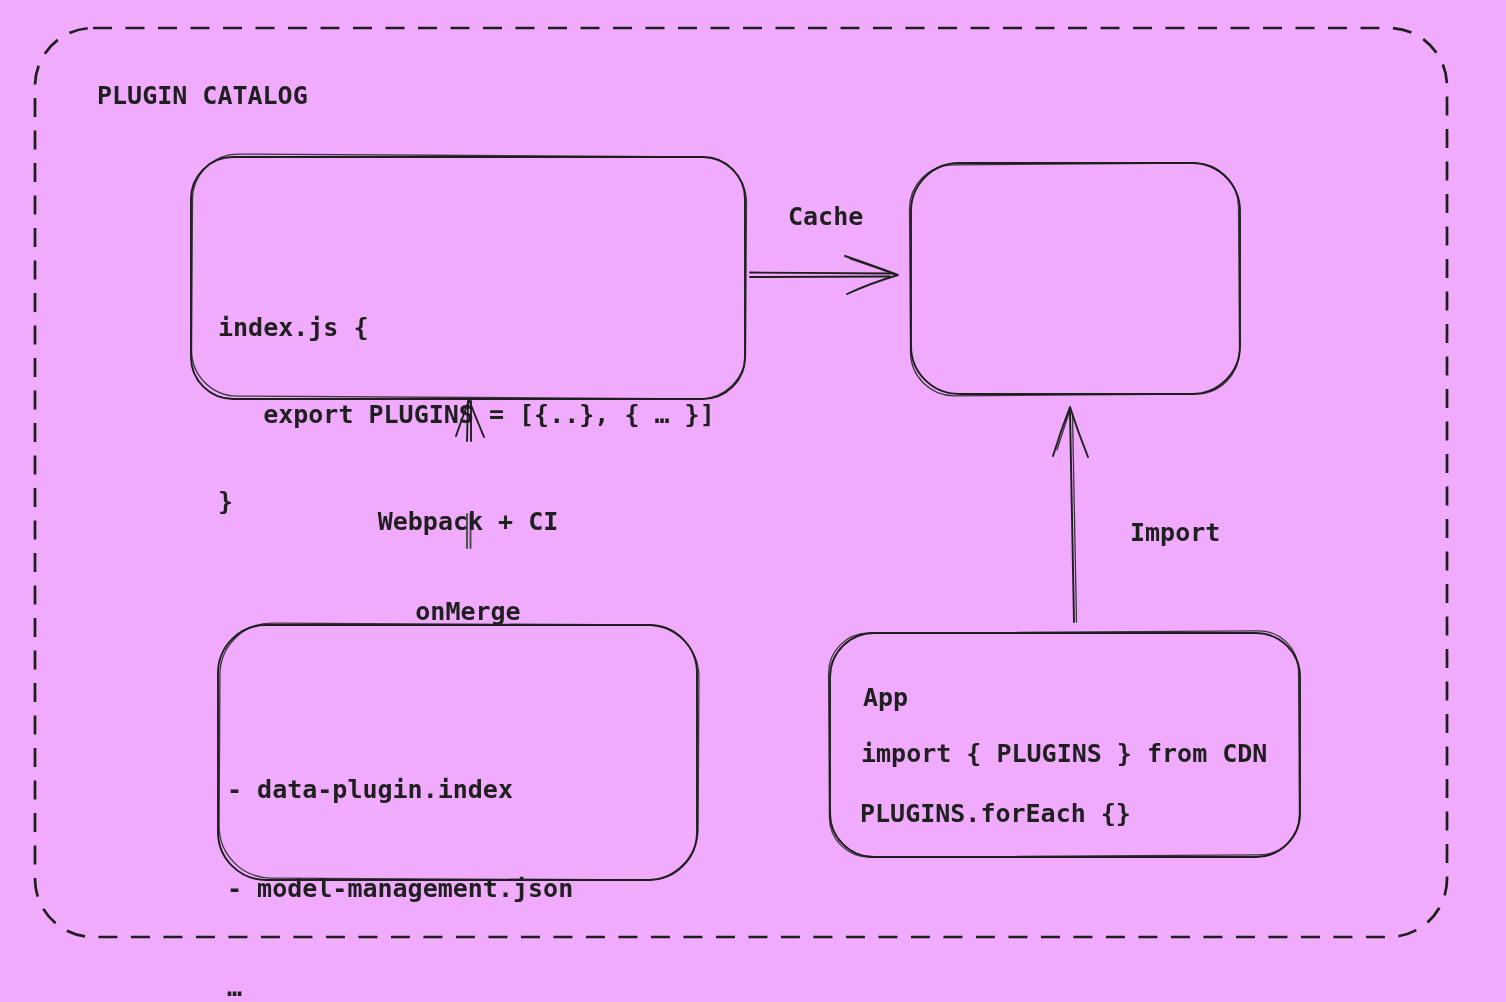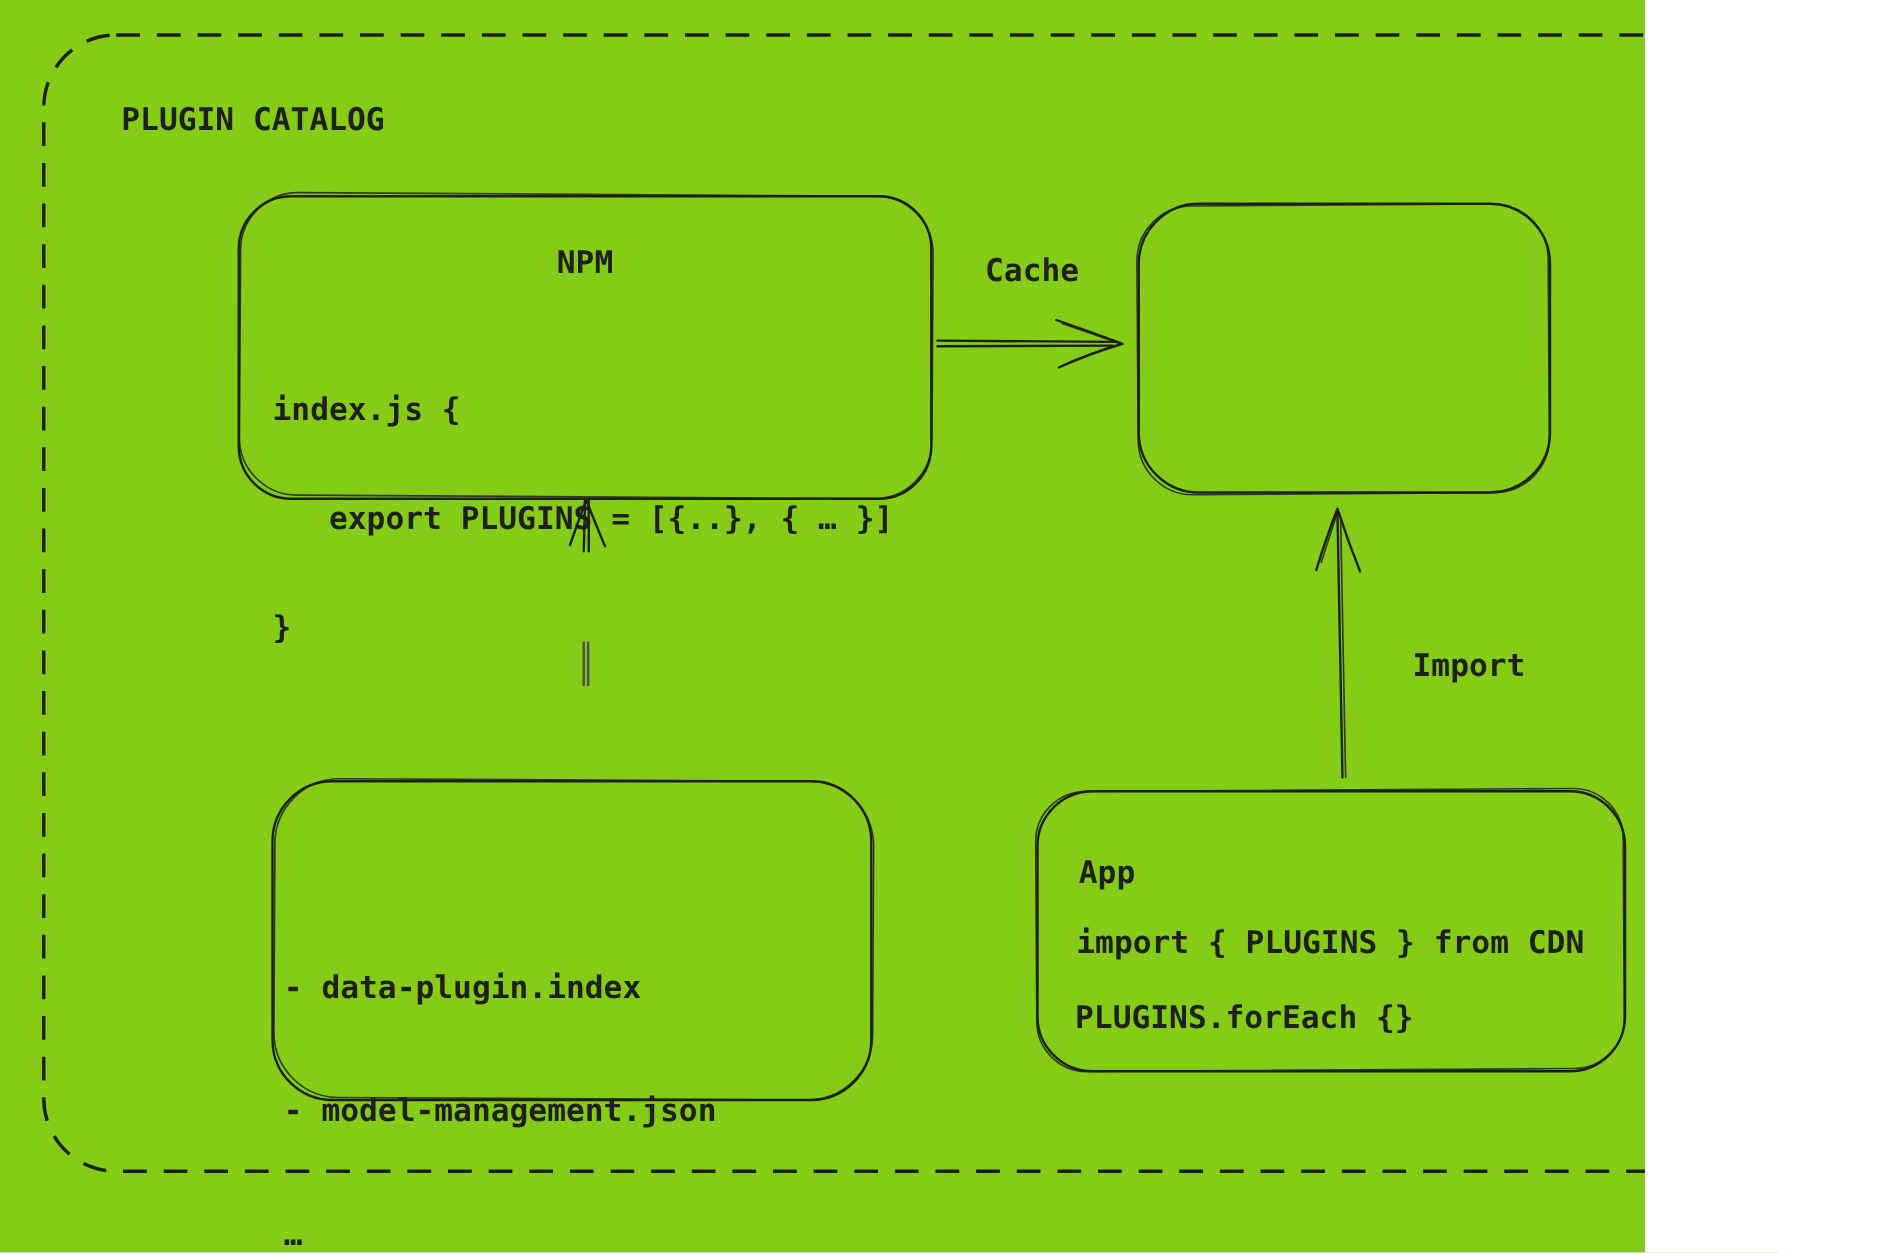--- a/index.html
+++ b/index.html
@@ -1,20 +1,20 @@
 <!DOCTYPE html>
 <html><head>
 <meta charset="utf-8">
 <style>
   html, body { margin: 0; padding: 0; background: #ffffff; }
   .canvas {
     position: relative;
-    width: 1316px;
+    width: 1506px;
     height: 1002px;
-    background: #84cc16;
+    background: #f0abfc;
     overflow: hidden;
   }
   .shapes {
     position: absolute;
     left: 0; top: 0;
     width: 1506px; height: 1002px;
   }
   .t {
     position: absolute;
     font-family: "DejaVu Sans Mono", "Liberation Mono", monospace;
@@ -92,30 +92,33 @@
     <g>
       <path class="stroke" d="M1074,622 L1070,412"></path>
       <path class="stroke2" d="M1076.5,622 L1072.5,414"></path>
       <path class="stroke" d="M1053,456 Q1061,430 1070,407 Q1078,432 1088,457"></path>
       <path class="stroke2" d="M1057,450 Q1064,428 1070,410"></path>
     </g>
   </svg>
 
   <div class="t title">PLUGIN CATALOG</div>
 
-  <div class="t npm-title">NPM</div>
   <div class="t npm-code">
     <div>index.js {</div>
     <div>   export PLUGINS = [{..}, { … }]</div>
     <div>}</div>
   </div>
 
   <div class="t cache-label">Cache</div>
 
 
+  <div class="t build-label">
+    <div>Webpack + CI</div>
+    <div>onMerge</div>
+  </div>
 
   <div class="t repo-items">
     <div>- data-plugin.index</div>
     <div>- model-management.json</div>
     <div>…</div>
   </div>
 
   <div class="t app-title">App</div>
   <div class="t app-line1">import { PLUGINS } from CDN</div>
   <div class="t app-line2">PLUGINS.forEach {}</div>

